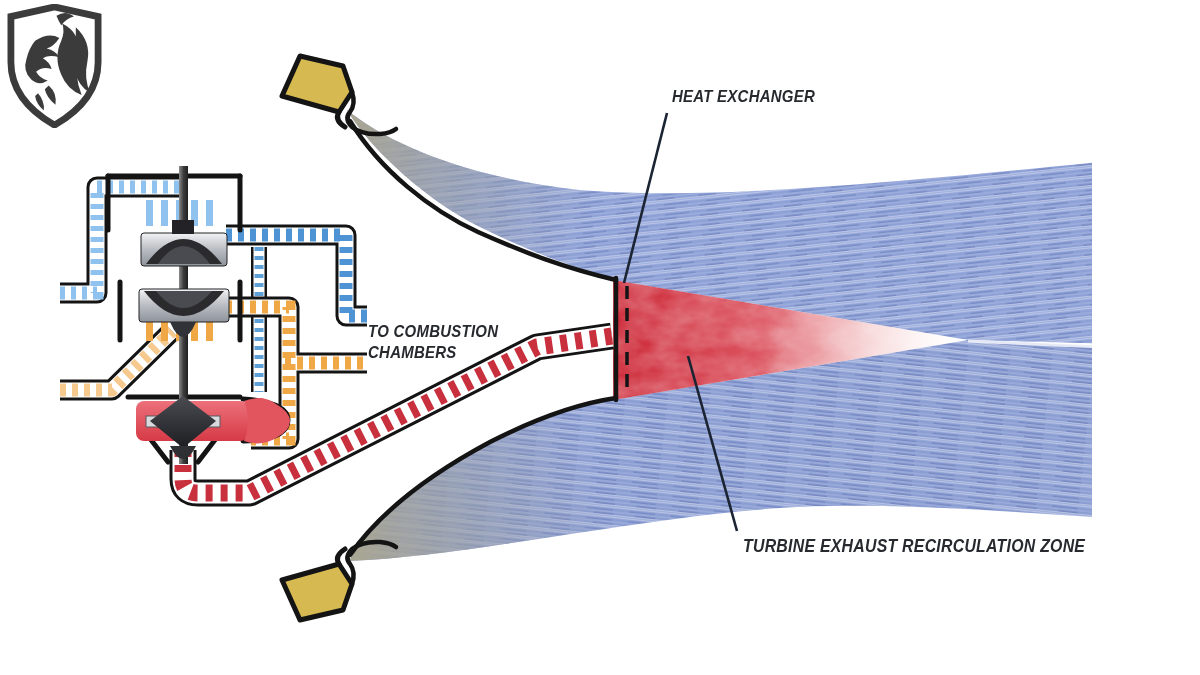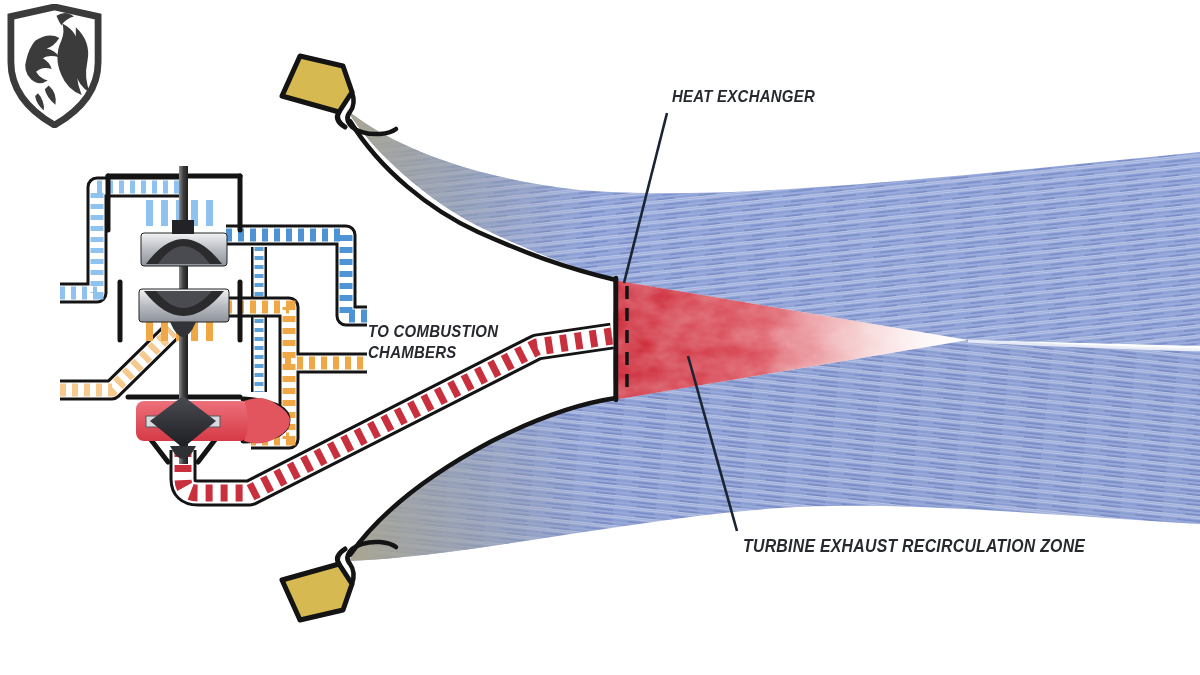--- a/index.html
+++ b/index.html
@@ -1,16 +1,16 @@
 <!DOCTYPE html>
 <html><head>
 <meta charset="utf-8">
 <style>
   html,body{margin:0;padding:0;background:#fff;}
-  #stage{position:relative;width:1200px;height:675px;background:#ffffff;overflow:hidden;
+  #stage{position:relative;width:1092px;height:675px;background:#ffffff;overflow:hidden;
          font-family:"Liberation Sans",sans-serif;}
   #diagram{position:absolute;left:0;top:0;}
   #logo{position:absolute;left:6px;top:4px;}
   .lbl{position:absolute;color:#26292e;font-style:italic;font-weight:700;
        transform:scaleX(.88);transform-origin:left top;letter-spacing:.3px;
        white-space:nowrap;line-height:21px;}
   #lbl-hx{left:672px;top:86px;font-size:17px;}
   #lbl-tcc{left:368px;top:321px;font-size:17px;}
   #lbl-terz{left:743px;top:536px;font-size:18px;}
 </style>

